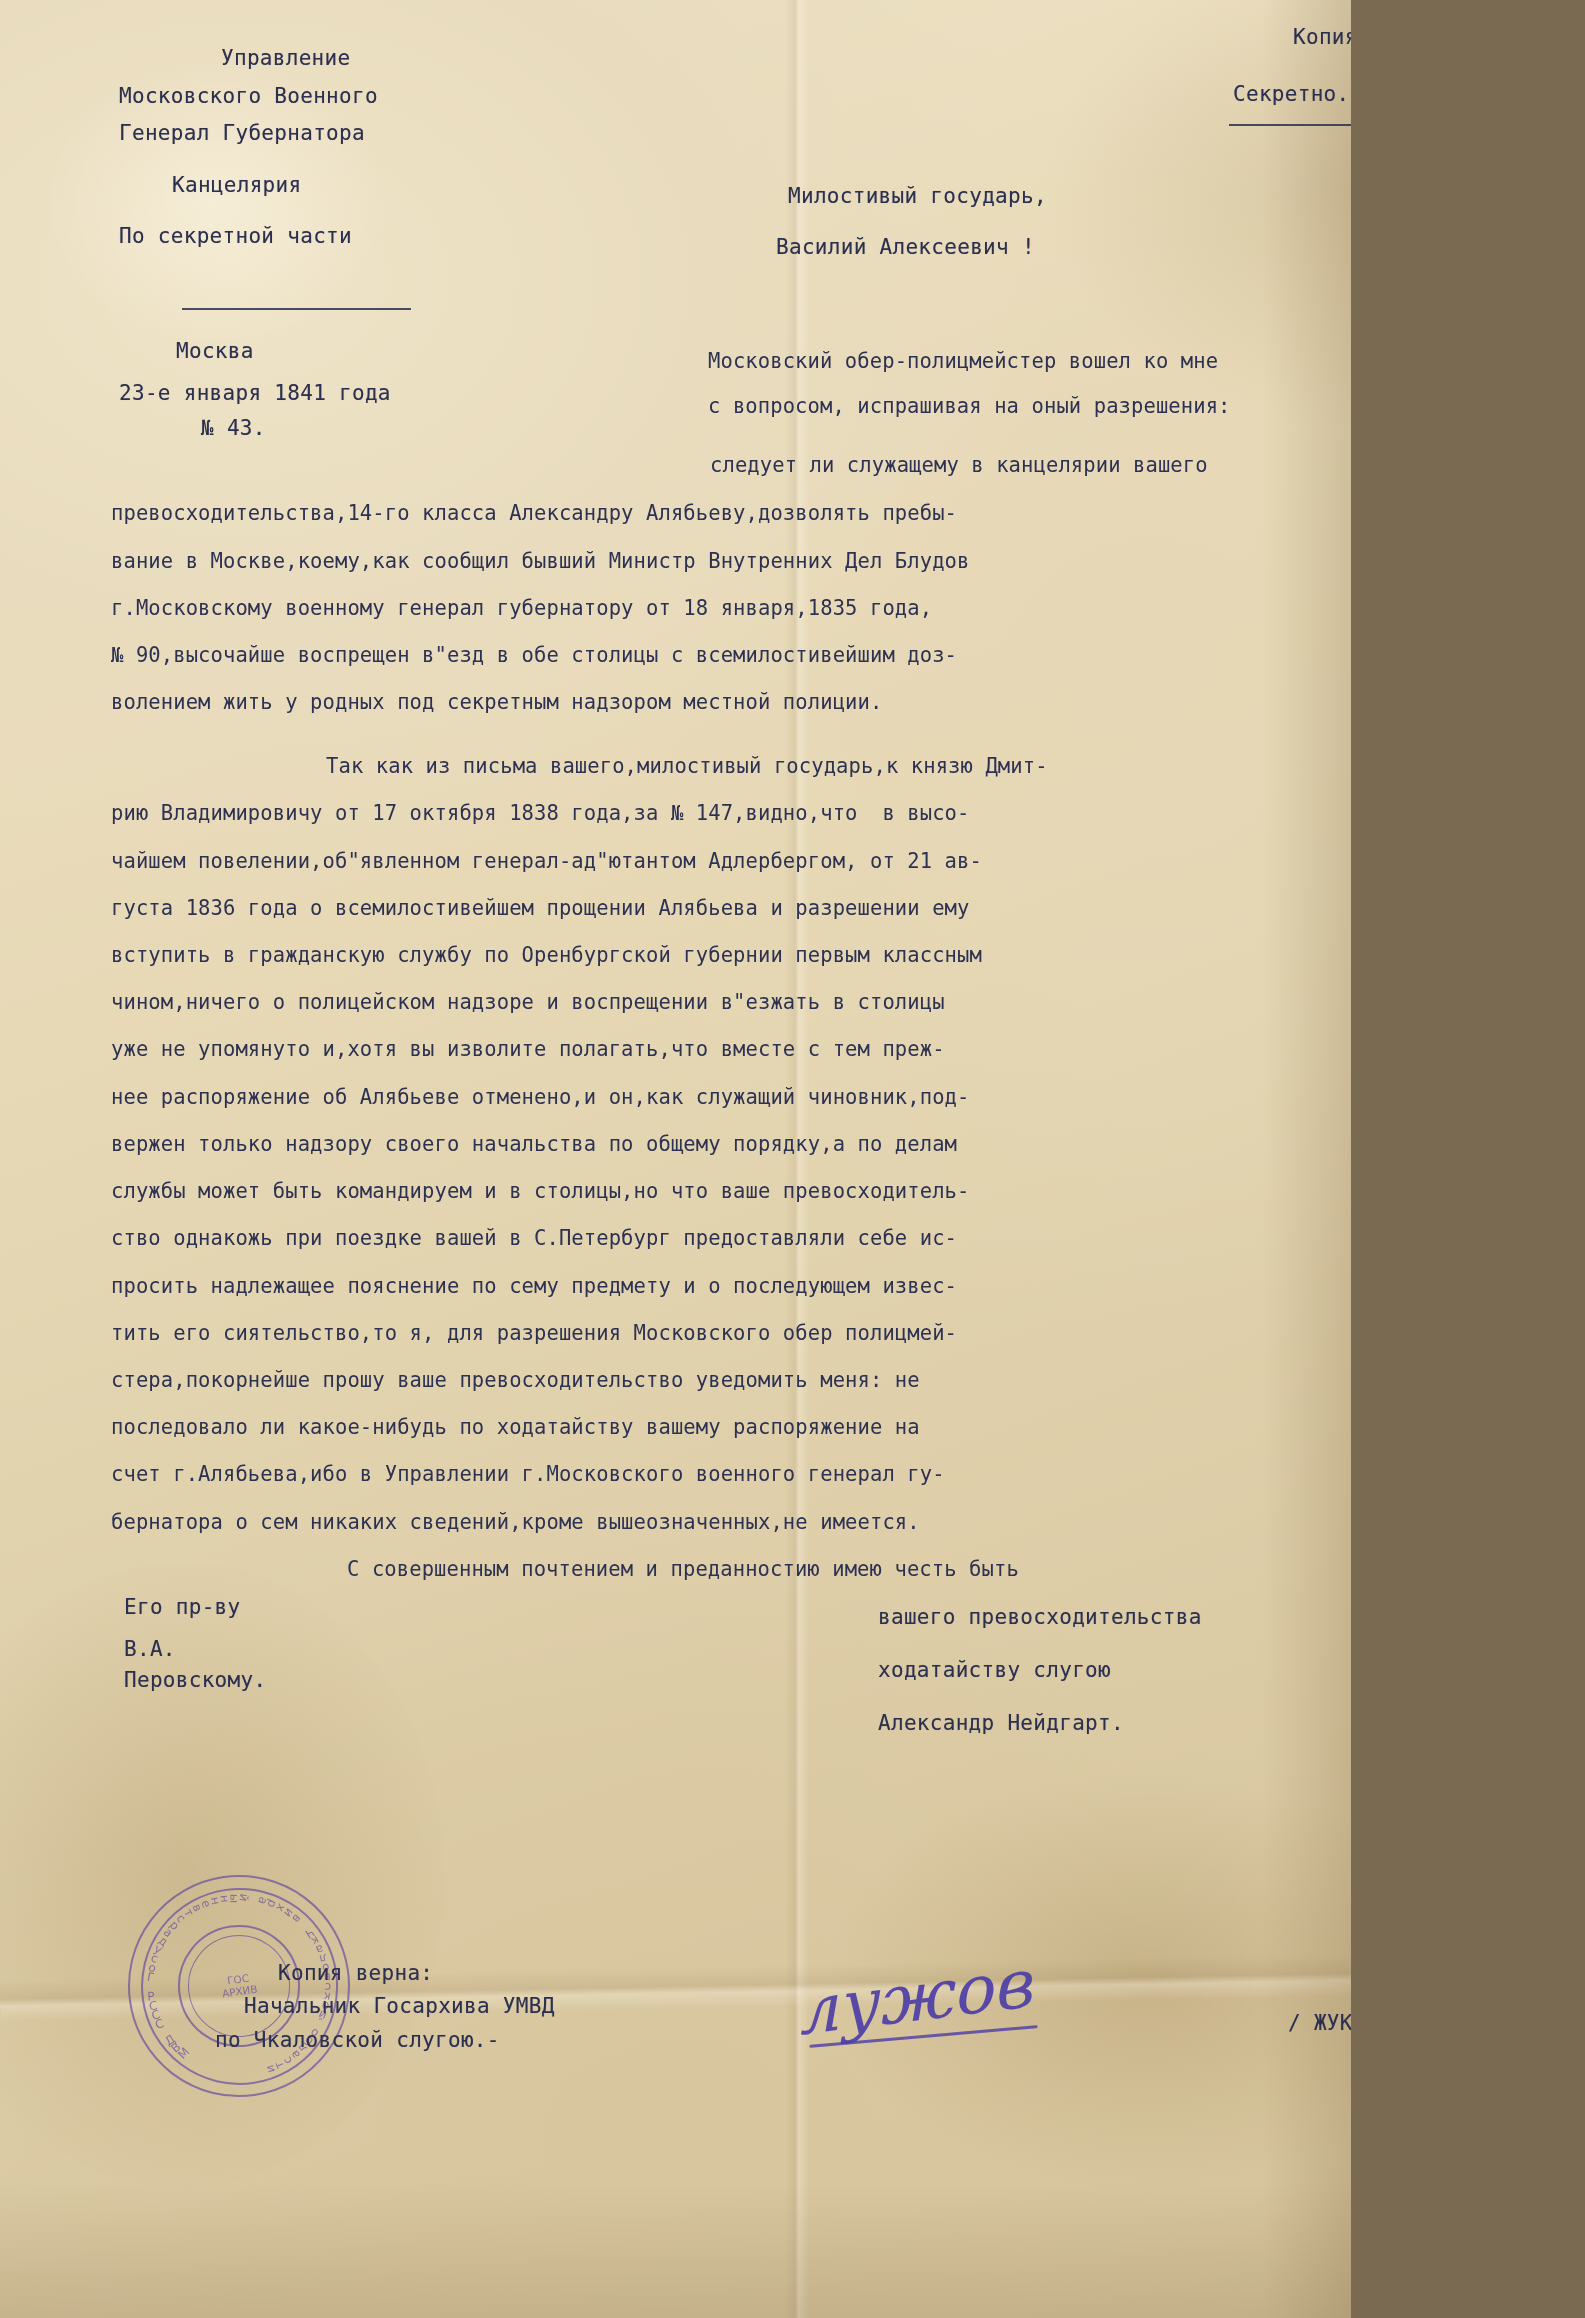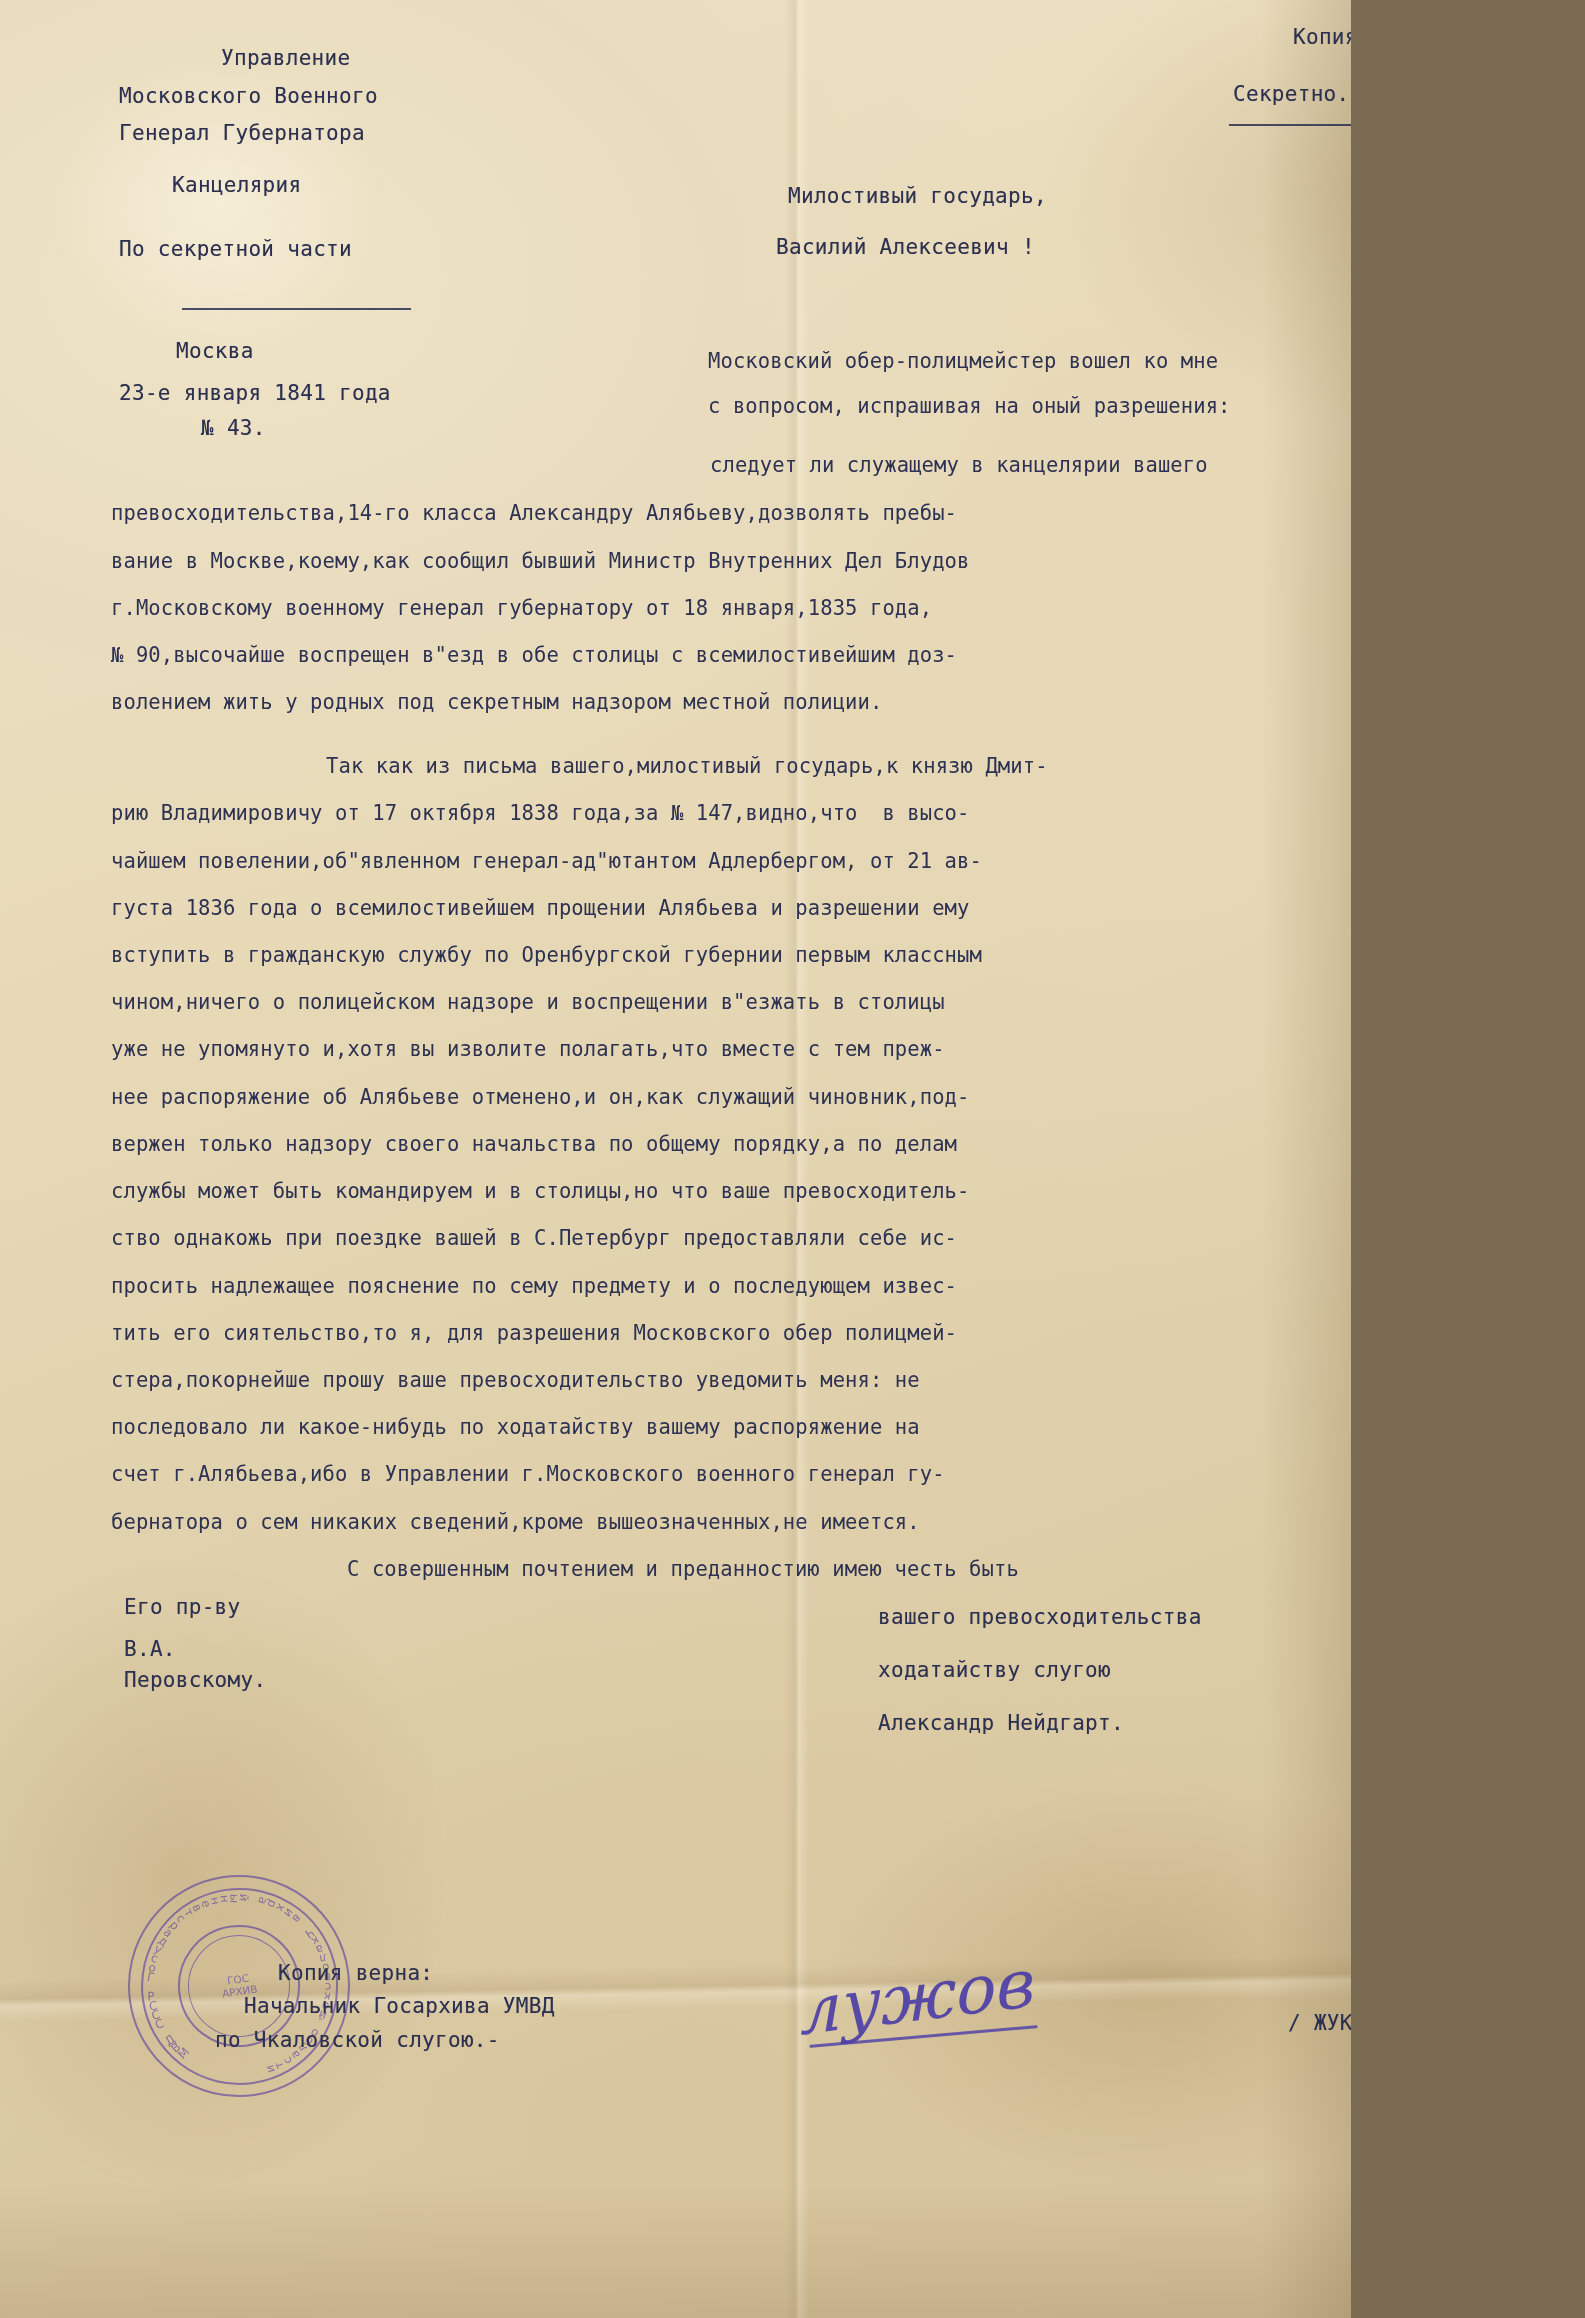--- a/index.html
+++ b/index.html
@@ -181,21 +181,21 @@
 
   <div class="txt stamp-copy" style="left:1293px; top:25px;">Копия.</div>
   <div class="txt stamp-copy" style="left:1233px; top:82px;">Секретно.</div>
   <div class="rule" style="left:1229px; top:124px; width:194px;"></div>
   <div class="pagenum" style="left:1492px; top:7px;">1</div>
 
   <div class="txt hdr" style="left:221px; top:40px;">Управление</div>
   <div class="txt hdr" style="left:119px; top:78px;text-align:center;">Московского Военного</div>
   <div class="txt hdr" style="left:119px; top:115px;">Генерал Губернатора</div>
   <div class="txt hdr" style="left:172px; top:167px;">Канцелярия</div>
-  <div class="txt hdr" style="left:119px; top:231px;">По секретной части</div>
+  <div class="txt hdr" style="left:119px; top:218px;">По секретной части</div>
 
   <div class="rule" style="left:182px; top:308px; width:229px;"></div>
 
   <div class="txt hdr" style="left:176px; top:333px;">Москва</div>
   <div class="txt hdr" style="left:119px; top:375px;">23-е января 1841 года</div>
   <div class="txt hdr" style="left:201px; top:410px;text-align:center;">№ 43.</div>
 
   <div class="txt hdr" style="left:788px; top:178px;">Милостивый государь,</div>
   <div class="txt hdr" style="left:776px; top:229px;">Василий Алексеевич !</div>
 

